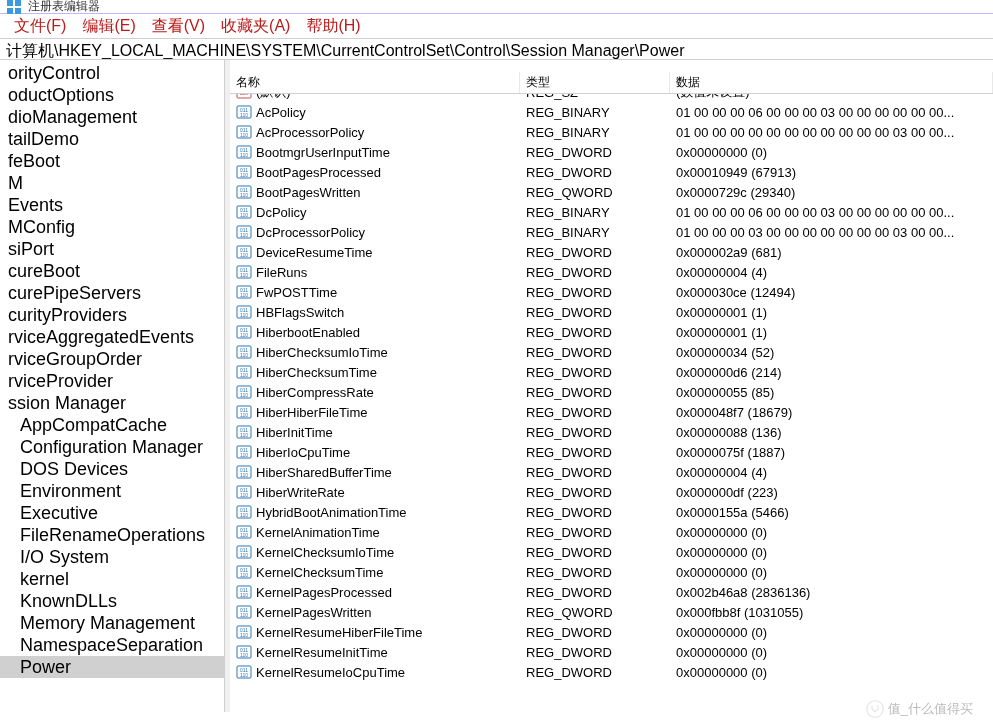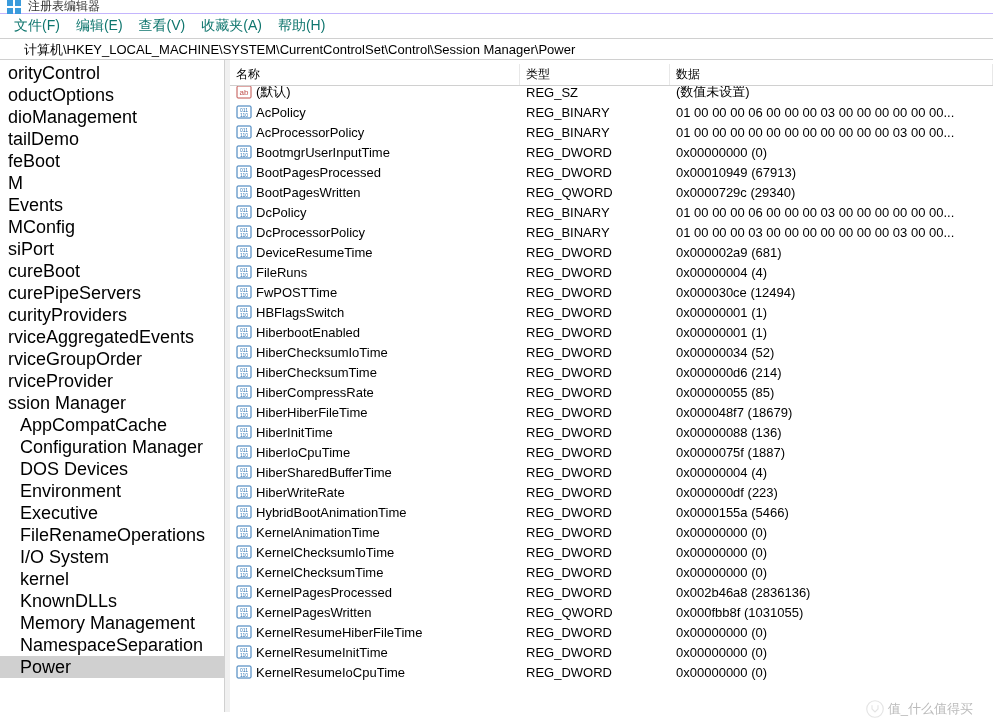--- a/index.html
+++ b/index.html
@@ -1,30 +1,30 @@
 <!DOCTYPE html>
 <html><head>
 <meta charset="utf-8">
 <style>
 * { margin: 0; padding: 0; box-sizing: border-box; }
 html, body { width: 993px; height: 728px; font-family: "Microsoft YaHei", "Segoe UI", sans-serif; font-size: 13px; color: #000; background: #fff; overflow: hidden; }
 .titlebar { height: 14px; display: flex; align-items: center; padding-left: 6px; border-bottom: 1px solid #c4b5fd; background: #fff; }
 .titlebar .app-icon { width: 16px; height: 16px; margin-right: 6px; }
 .titlebar .title { font-size: 12px; color: #333; }
 .menubar { height: 24px; display: flex; align-items: center; padding-left: 6px; background: #fff; }
-.menubar .menu-item { padding: 2px 8px; font-size: 14px; color: #0f766e; cursor: default; }
-.addrbar { height: 22px; border-top: 1px solid #d0d0d0; border-bottom: 1px solid #d0d0d0; padding: 2px 24px; font-size: 13px; white-space: nowrap; overflow: hidden; background: #fff; }
+.menubar .menu-item { padding: 2px 8px; font-size: 16px; color: #b91c1c; cursor: default; }
+.addrbar { height: 22px; border-top: 1px solid #d0d0d0; border-bottom: 1px solid #d0d0d0; padding: 2px 6px; font-size: 16px; white-space: nowrap; overflow: hidden; background: #fff; }
 .content { display: flex; height: calc(728px - 30px - 24px - 22px); }
 .tree { width: 225px; border-right: 1px solid #d0d0d0; overflow-y: auto; overflow-x: hidden; padding-top: 2px; }
 .tree-item { padding: 2px 6px 2px 8px; font-size: 18px; white-space: nowrap; cursor: default; line-height: 18px; }
 .tree-item.selected { background: #d0d0d0; }
 .tree-item.indent1 { padding-left: 20px; }
 .splitter { width: 5px; background: #f0f0f0; cursor: col-resize; }
 .listview { flex: 1; overflow: auto; position: relative; }
-.list-header { display: flex; border-bottom: 1px solid #d0d0d0; background: #fff; position: sticky; top: 4px; }
+.list-header { display: flex; border-bottom: 1px solid #d0d0d0; background: #fff; position: sticky; top: 12px; }
 .list-header .col { padding: 2px 6px; font-size: 12px; border-right: 1px solid #e8e8e8; }
 .col-name { width: 290px; }
 .col-type { width: 150px; }
 .col-data { flex: 1; }
 .list-row { display: flex; align-items: center; height: 20px; cursor: default; justify-content: flex-end; }
 .list-row .cell { padding: 0 6px; font-size: 13px; white-space: nowrap; overflow: hidden; }
 .list-row .cell-name { width: 290px; display: flex; align-items: center; gap: 4px; }
 .list-row .cell-type { width: 150px; }
 .list-row .cell-data { flex: 1; }
 .value-icon { width: 16px; height: 16px; flex-shrink: 0; }

